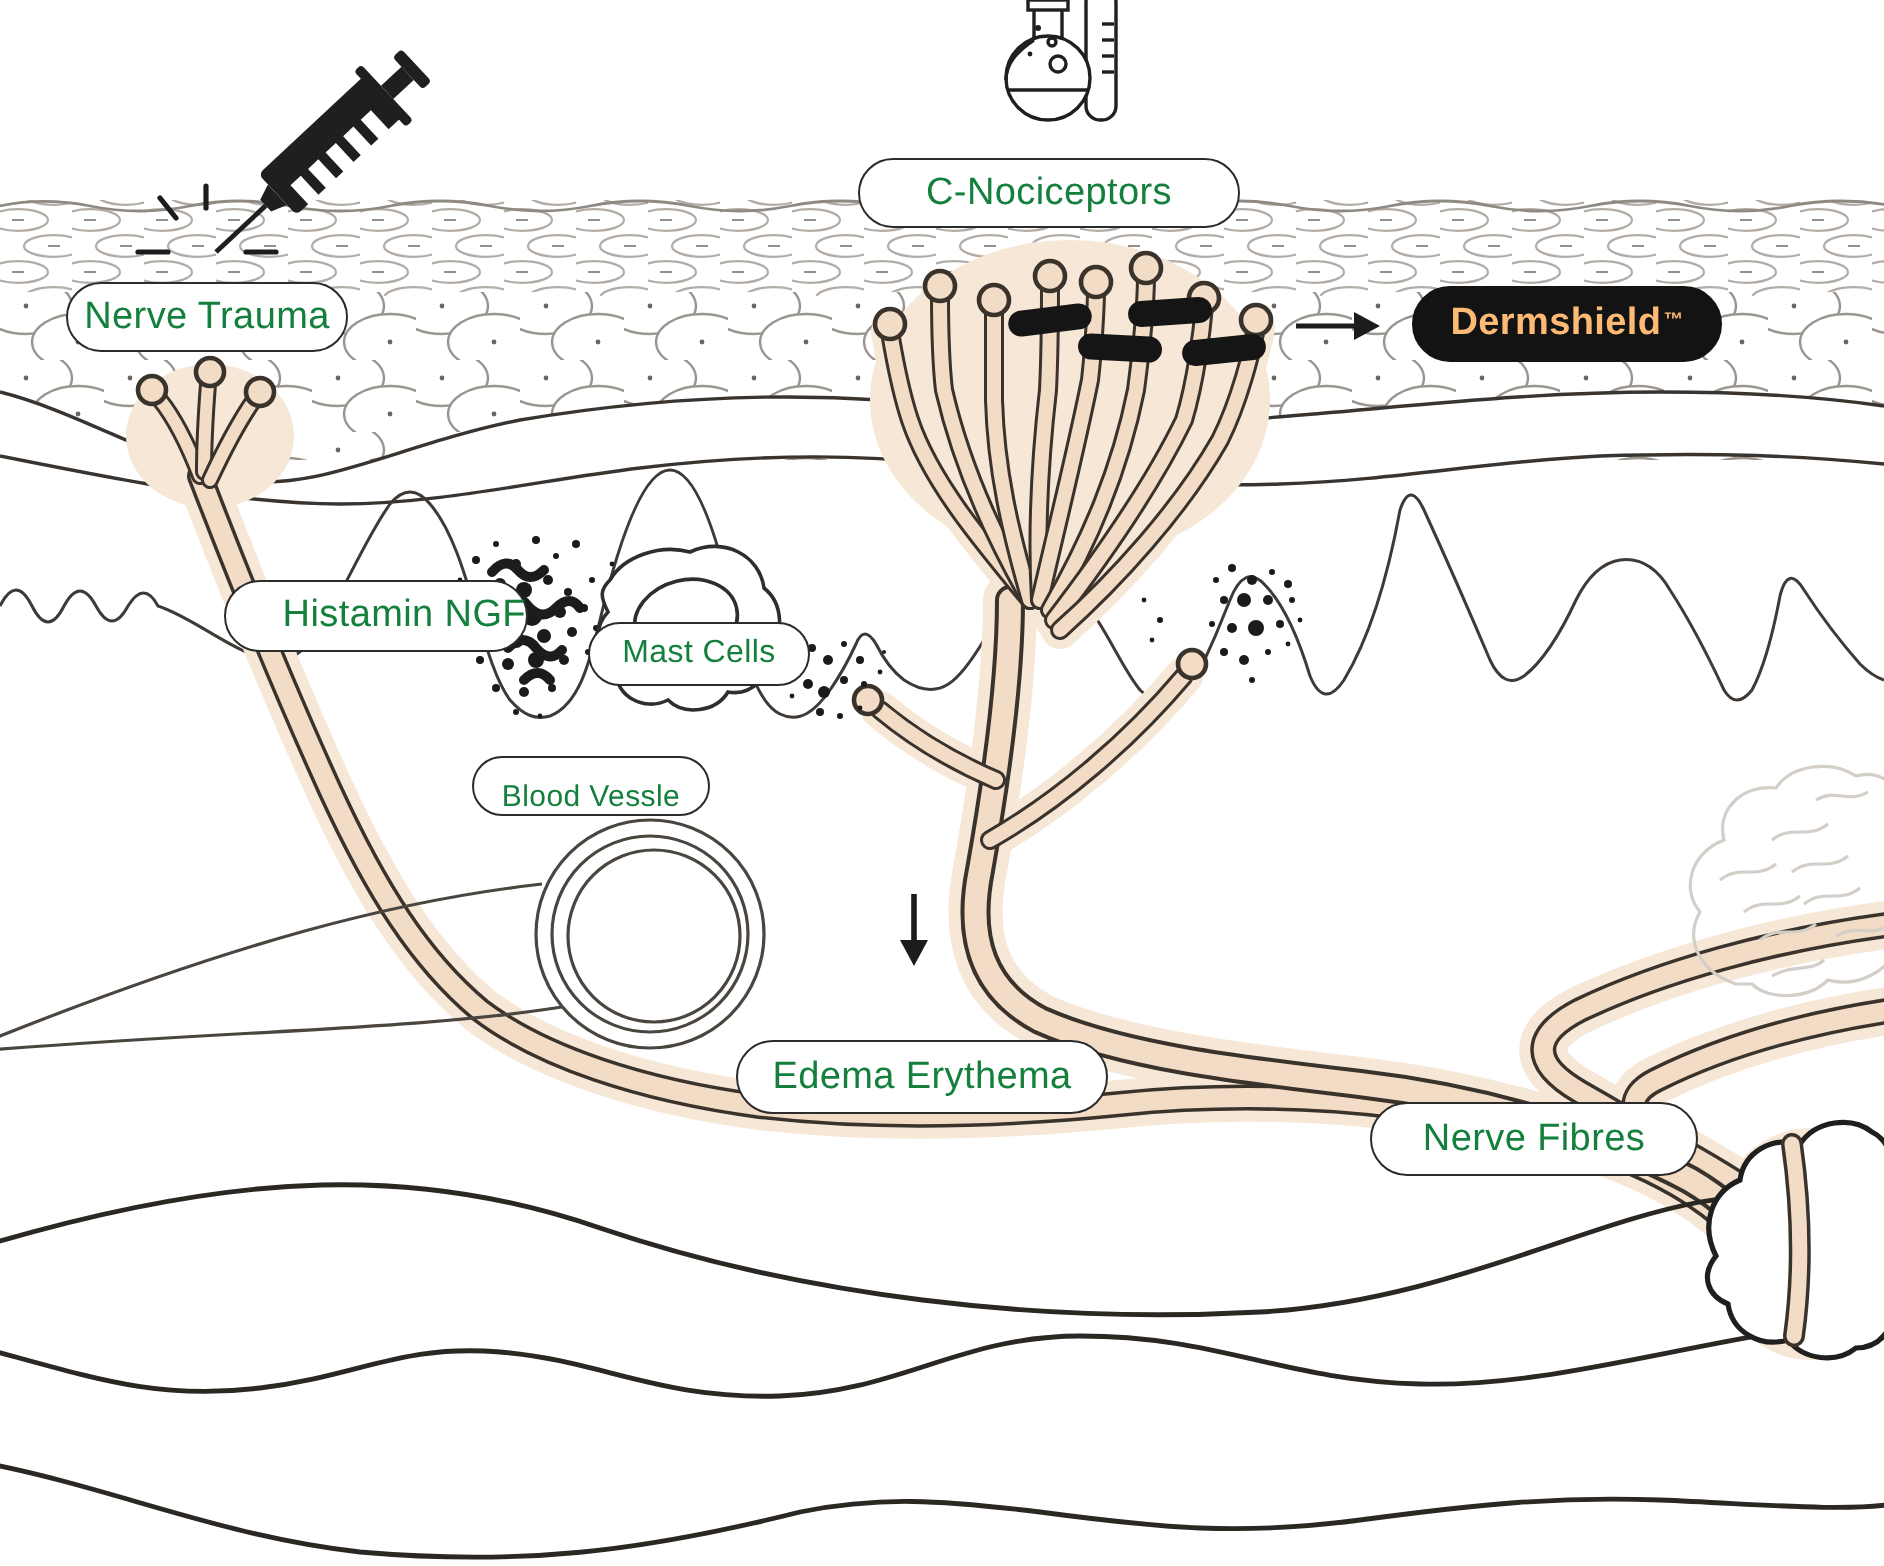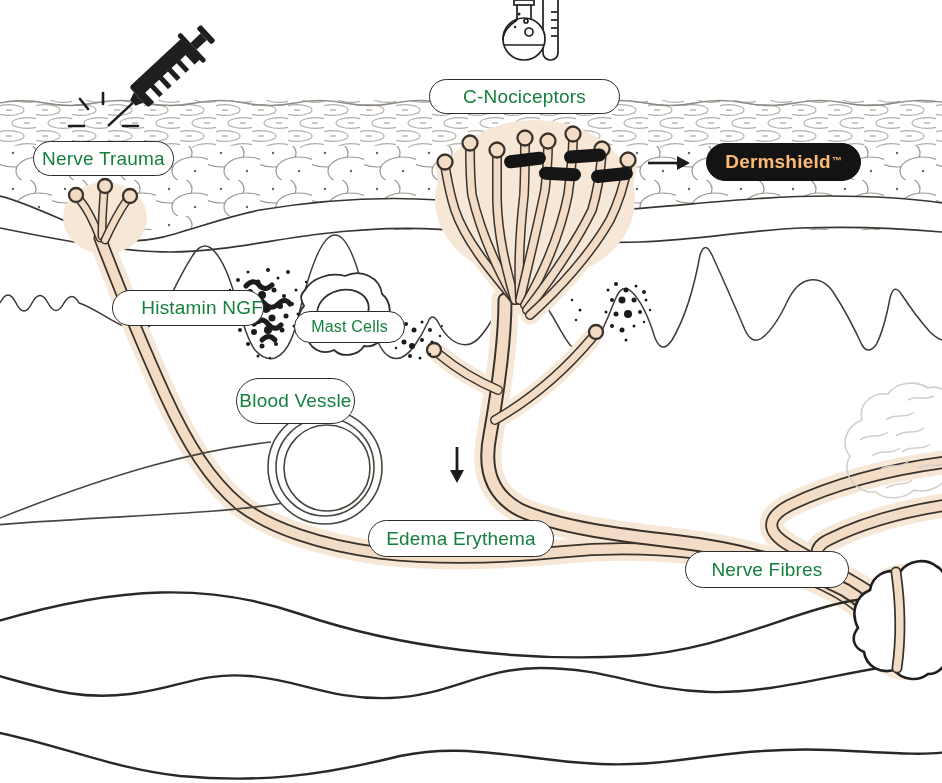--- a/index.html
+++ b/index.html
@@ -350,21 +350,21 @@
 </div>
 
 <div class="pill" style="left:294px;top:267px;width:111px;height:32px;font-size:16px;margin-top:44px;">
   <span>Mast Cells</span>
 </div>
 
 <div class="pill" style="left:112px;top:290px;width:152px;height:36px;font-size:19px;justify-content:flex-end;">
   <span>Histamin NGF</span>
 </div>
 
-<div class="pill" style="left:236px;top:378px;width:119px;height:46px;font-size:19px;">
+<div class="pill" style="left:236px;top:378px;width:119px;height:30px;font-size:15px;align-items:flex-end;">
   <span>Blood Vessle</span>
 </div>
 
 
 <div class="pill" style="left:368px;top:491px;width:186px;height:37px;font-size:19px;margin-top:29px;">
   <span>Edema Erythema</span>
 </div>
 
 <div class="pill" style="left:685px;top:551px;width:164px;height:37px;font-size:19px;">
   <span>Nerve Fibres</span>

